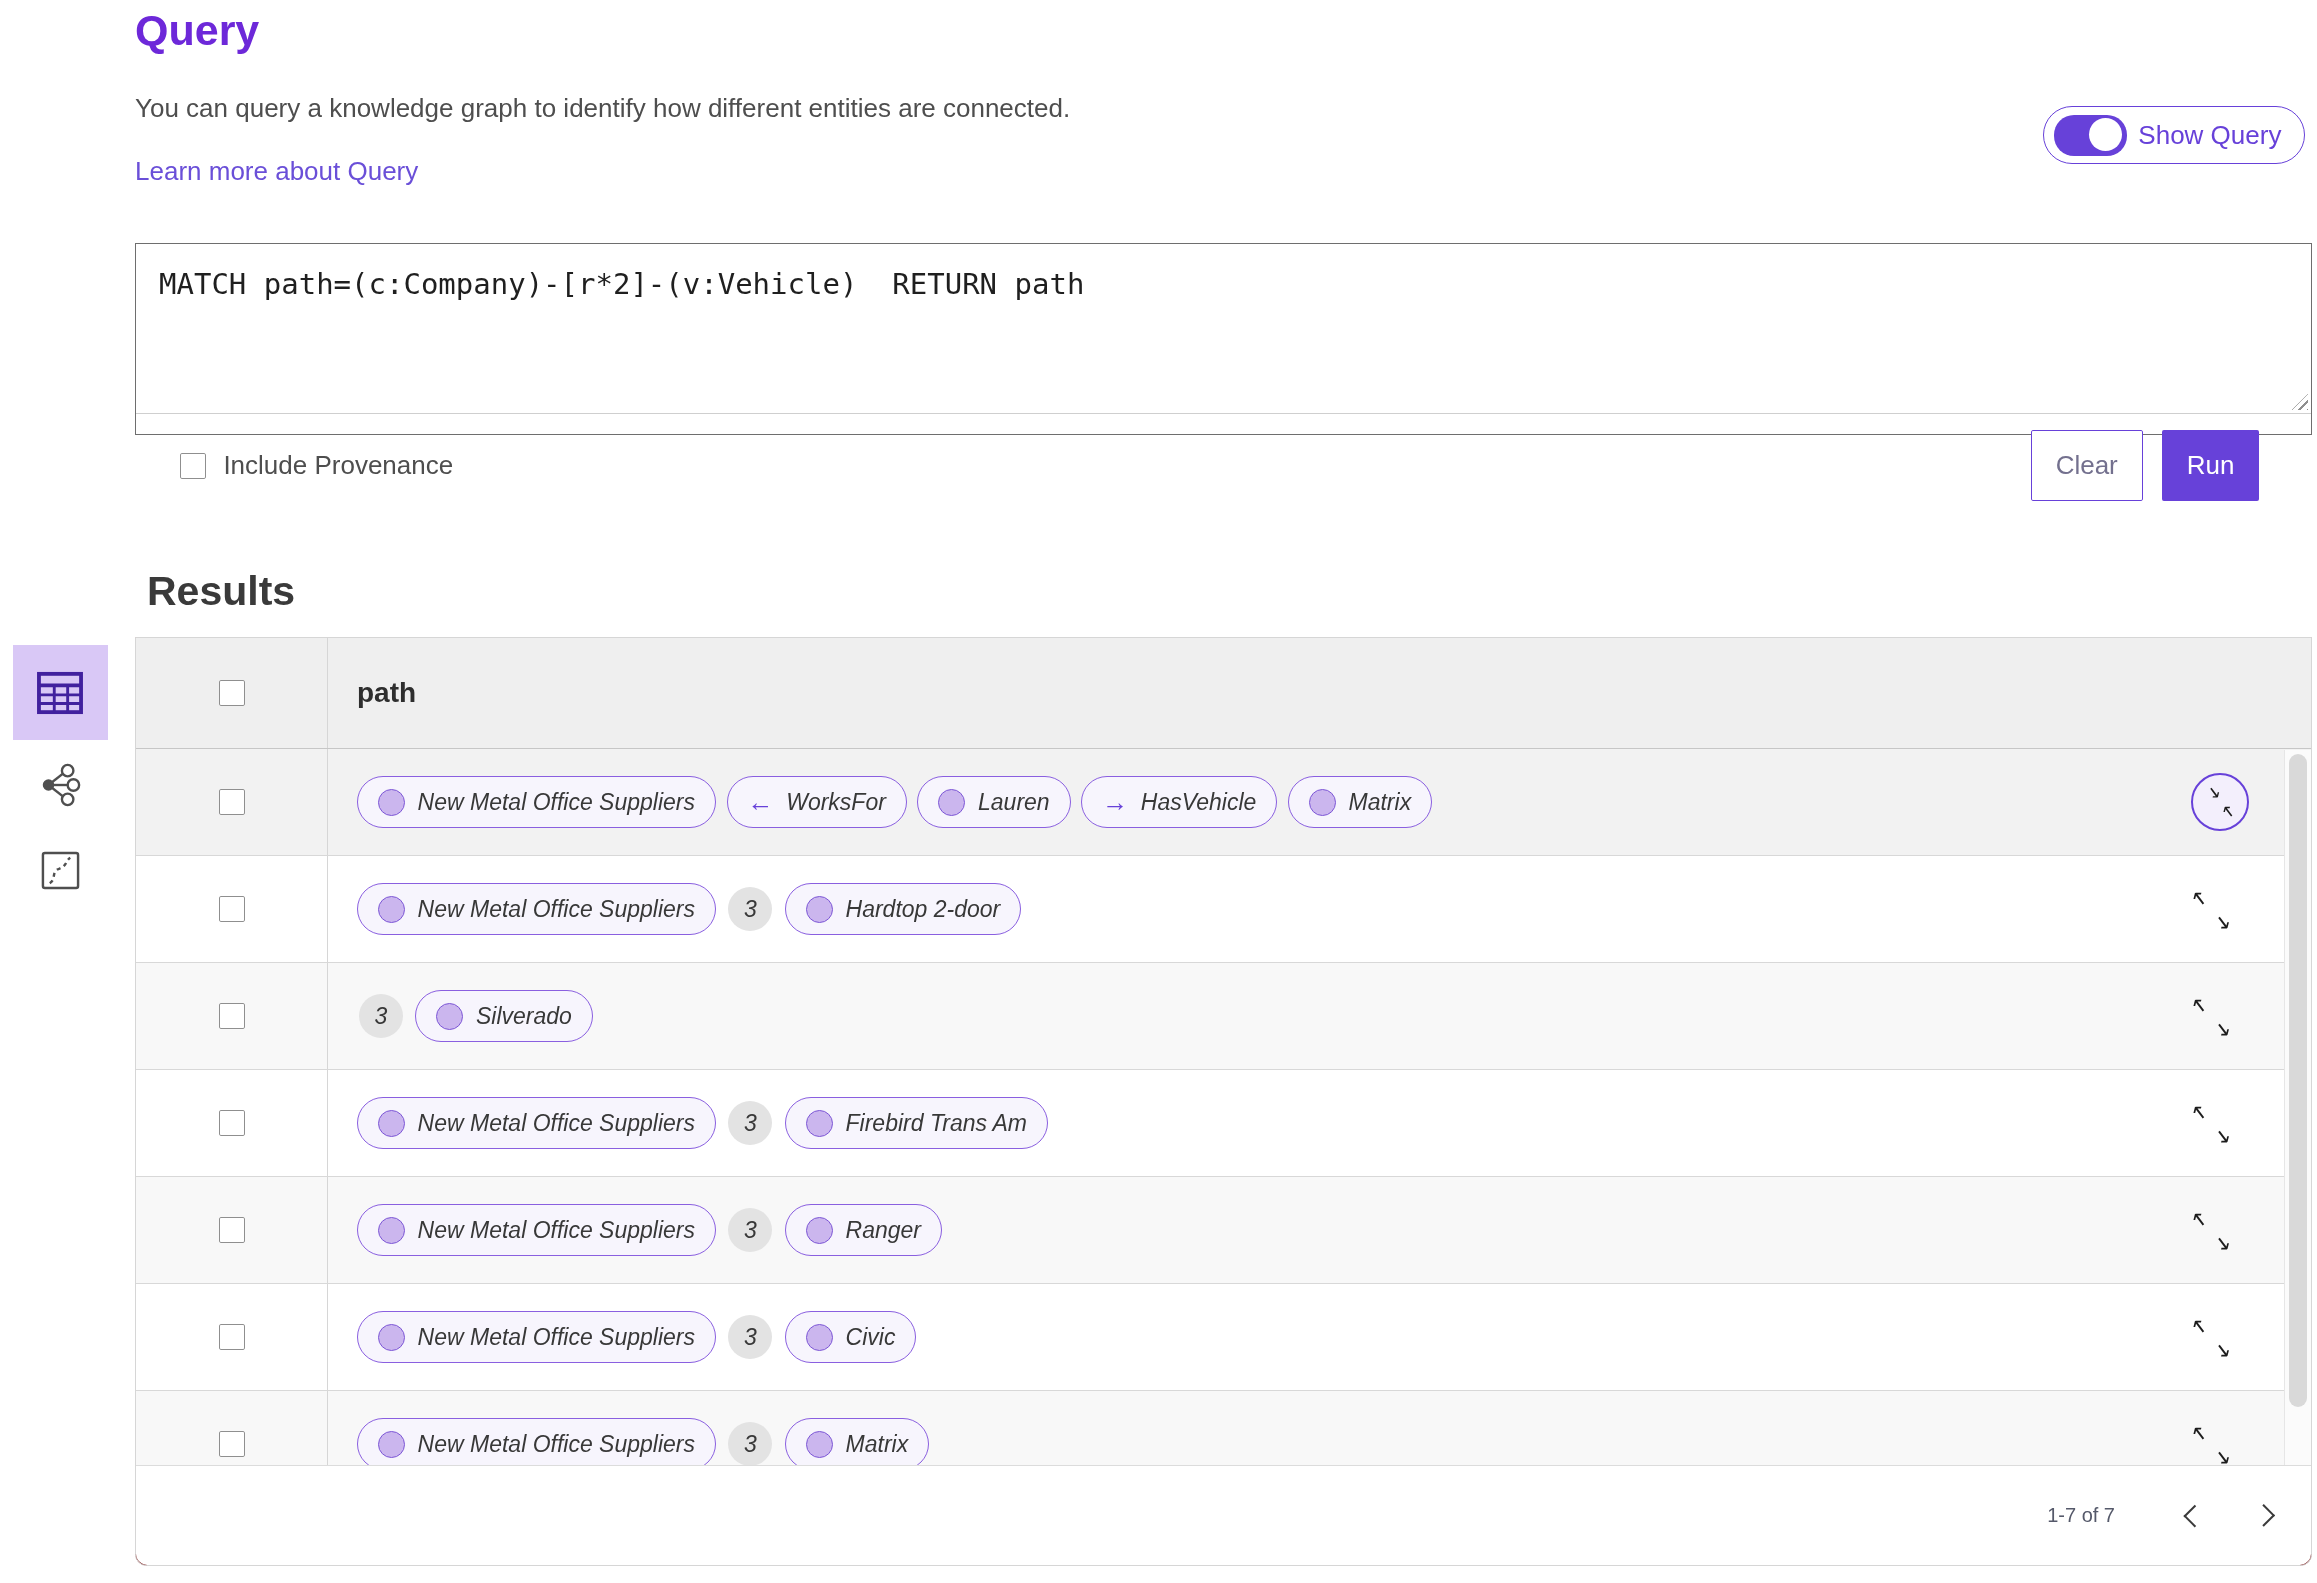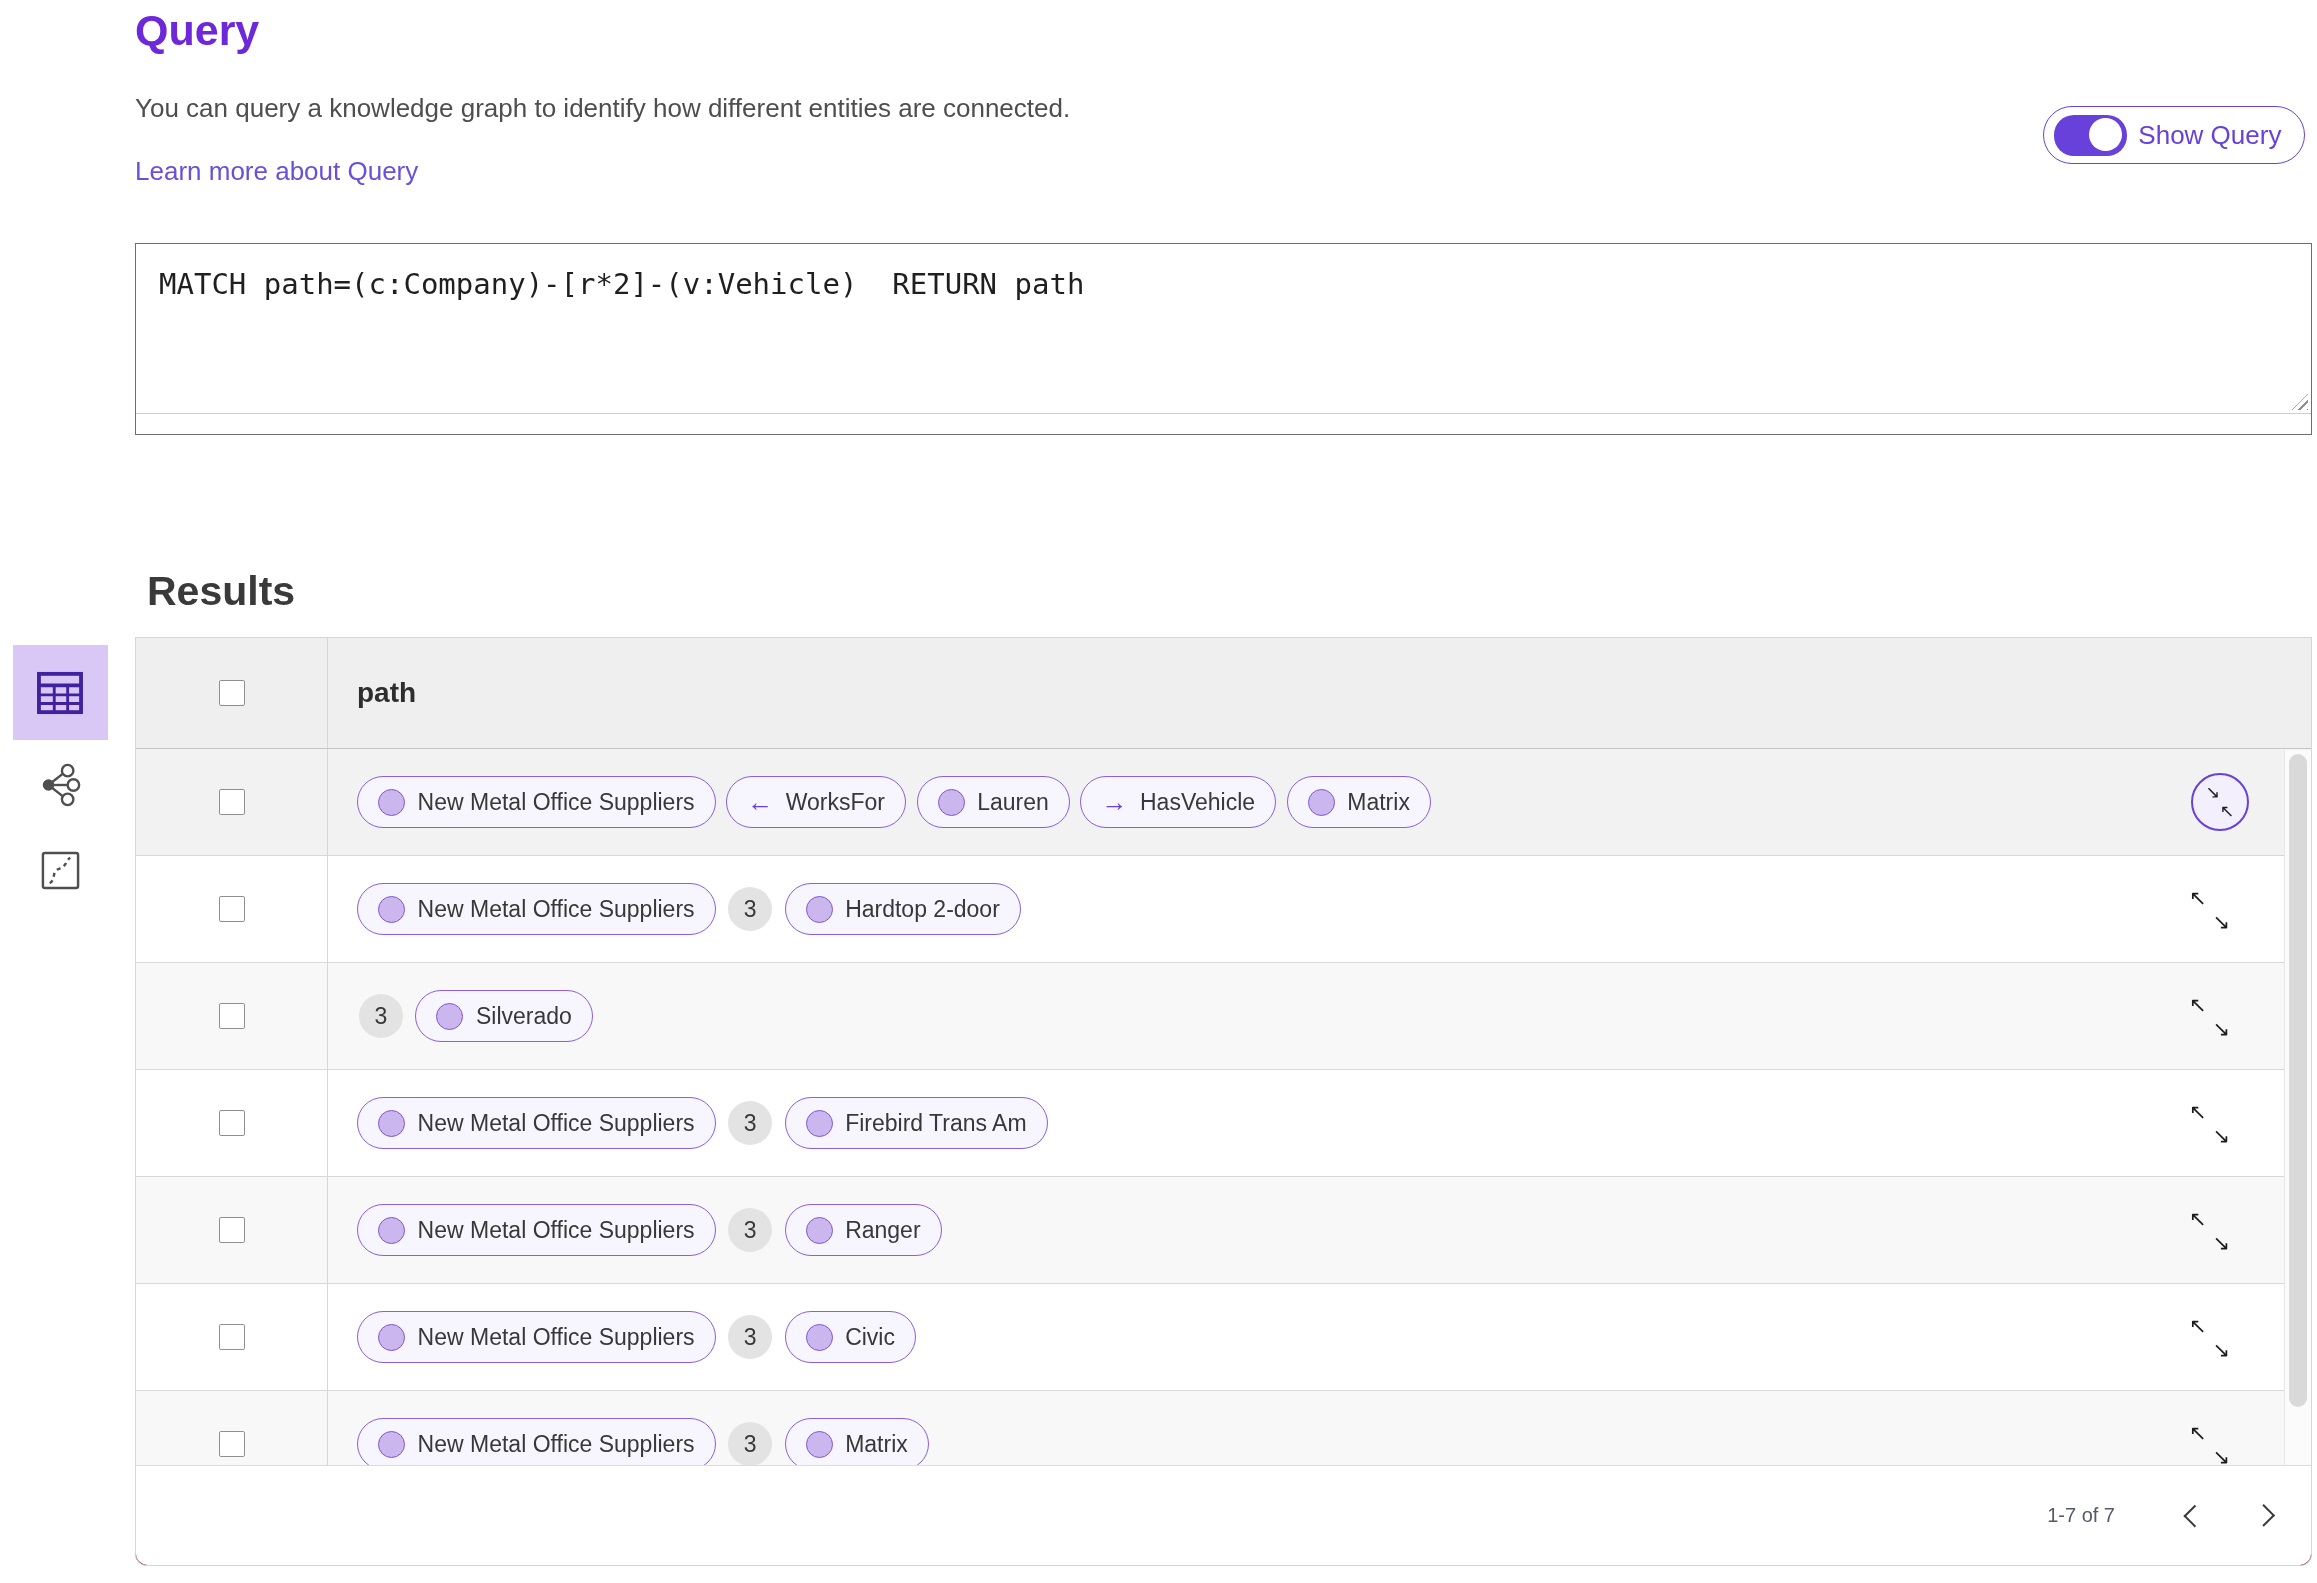--- a/index.html
+++ b/index.html
@@ -43,21 +43,21 @@
   .view-graph{top:118px;}
   .view-map{top:205px;}
 
   
   .results-table{position:absolute;left:135px;top:637px;width:2177px;height:929px;border:1px solid #d6d6d6;
                  border-radius:0 0 11.6px 11.6px;background:#7f1d1d;box-sizing:border-box;overflow:hidden;}
   .thead{height:111px;display:flex;align-items:stretch;background:#efefef;border-bottom:1px solid #c6c6c6;box-sizing:border-box;}
   .col-check{width:191px;flex:none;display:flex;align-items:center;justify-content:center;border-right:1px solid #d6d6d6;}
   .col-path{flex:1;display:flex;align-items:center;padding-left:29px;}
   .path-h{font-size:28px;font-weight:700;color:#2e2e2e;}
-  .row{position:relative;height:107px;display:flex;align-items:stretch;border-bottom:1px solid #d8d8d8;background:#fff;box-sizing:border-box;}
+  .row{position:relative;height:107px;display:flex;align-items:stretch;border-bottom:1px solid #d8d8d8;background:#fff;box-sizing:border-box;font-style:italic;}
   .row.alt{background:#f8f8f8;}
   .row.focusrow{background:#f2f2f2;}
   .cells{gap:10.6px;padding-right:164px;}
   .chip{display:inline-flex;align-items:center;gap:12.6px;height:50px;padding:0 20px;border:1.9px solid var(--chip-border,#8A5FE0);
         border-radius:26px;background:var(--chip-bg,#F7F5FD);cursor:pointer;flex:none;}
   .dot{width:27px;height:27px;border-radius:50%;background:var(--node-fill,#CBB6EE);border:1.9px solid var(--node-border,#7D57D6);box-sizing:border-box;flex:none;}
   .chip-label{font-size:23px;color:#383838;white-space:nowrap;}
   .arrow{font-size:26px;color:var(--accent,#6741D9);line-height:1;}
   .count{width:44px;height:44px;border-radius:50%;background:var(--count-bg,#E3E3E3);display:inline-flex;align-items:center;justify-content:center;
          font-size:23px;color:#383838;flex:none;margin:0 1.9px;}
@@ -97,20 +97,30 @@
         <span class="knob"></span>
       </span>
     <span class="showquery-label">Show Query</span>
   </div>
 
   <div class="querybox">
     <div class="qtextarea">
       <div class="querytext">MATCH path=(c:Company)-[r*2]-(v:Vehicle)  RETURN path</div>
       <span class="resize"></span>
     </div>
+    <div class="editor-footer">
+      <label class="prov">
+        <span class="checkbox"></span>
+        <span class="prov-label">Include Provenance</span>
+      </label>
+      <div class="editor-buttons">
+        <button class="btn btn-clear">Clear</button>
+        <button class="btn btn-run">Run</button>
+      </div>
+    </div>
   </div>
 
   <h2 class="h2">Results</h2>
 
   <div class="viewbar">
     <div class="view-table">
       <svg width="48" height="44" viewBox="0 0 50 46" fill="none">
         <rect x="3" y="3" width="44" height="40" stroke="#41219E" stroke-width="4"></rect>
         <line x1="3" y1="15" x2="47" y2="15" stroke="#41219E" stroke-width="4"></line>
         <line x1="3" y1="25" x2="47" y2="25" stroke="#41219E" stroke-width="3"></line>

